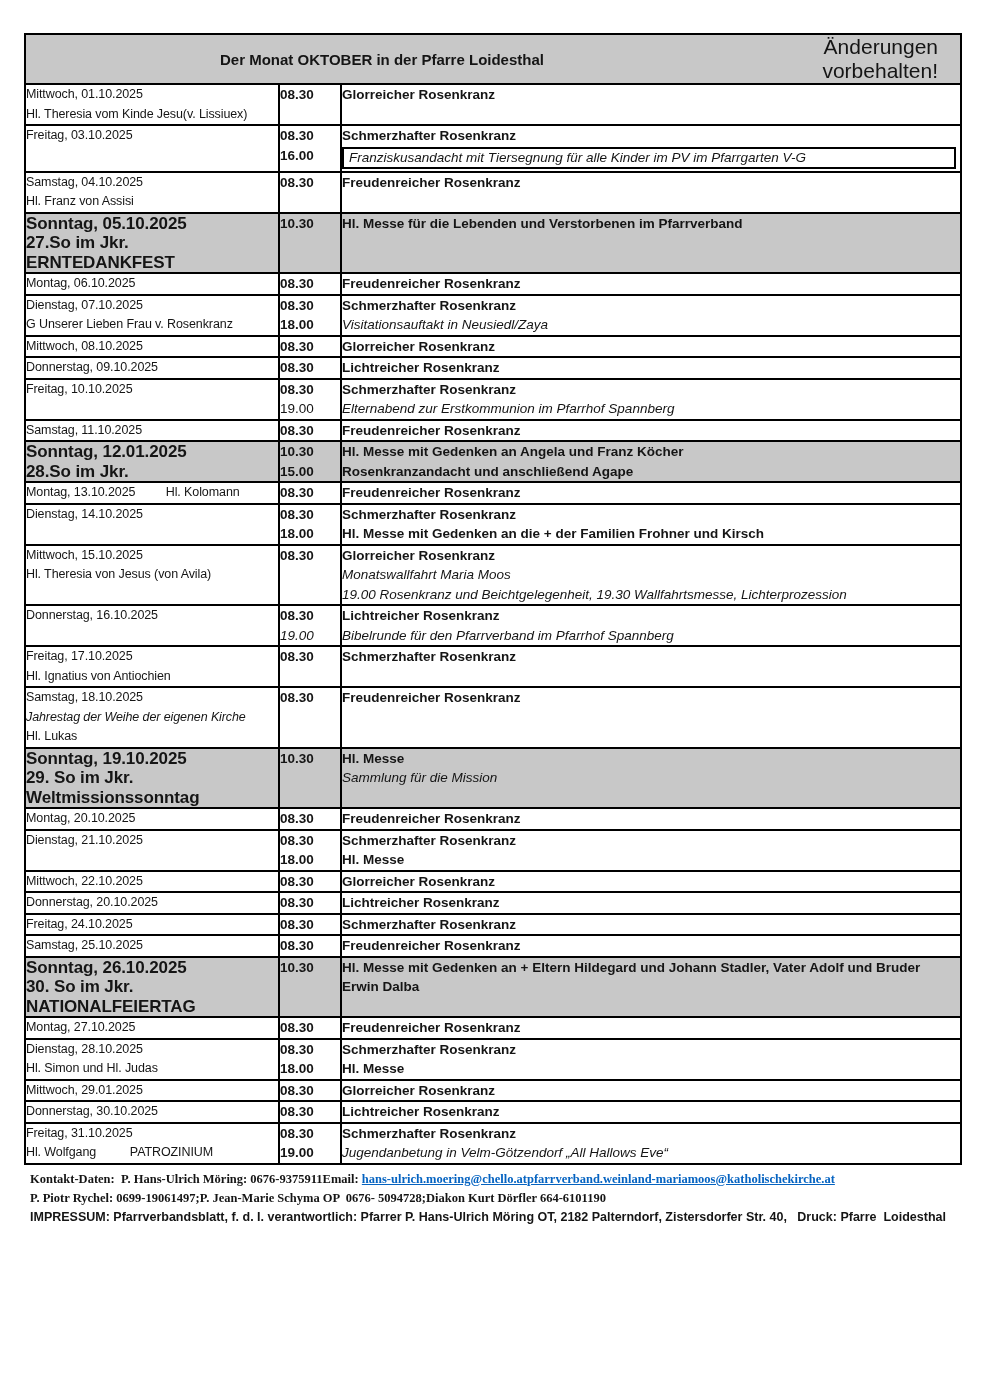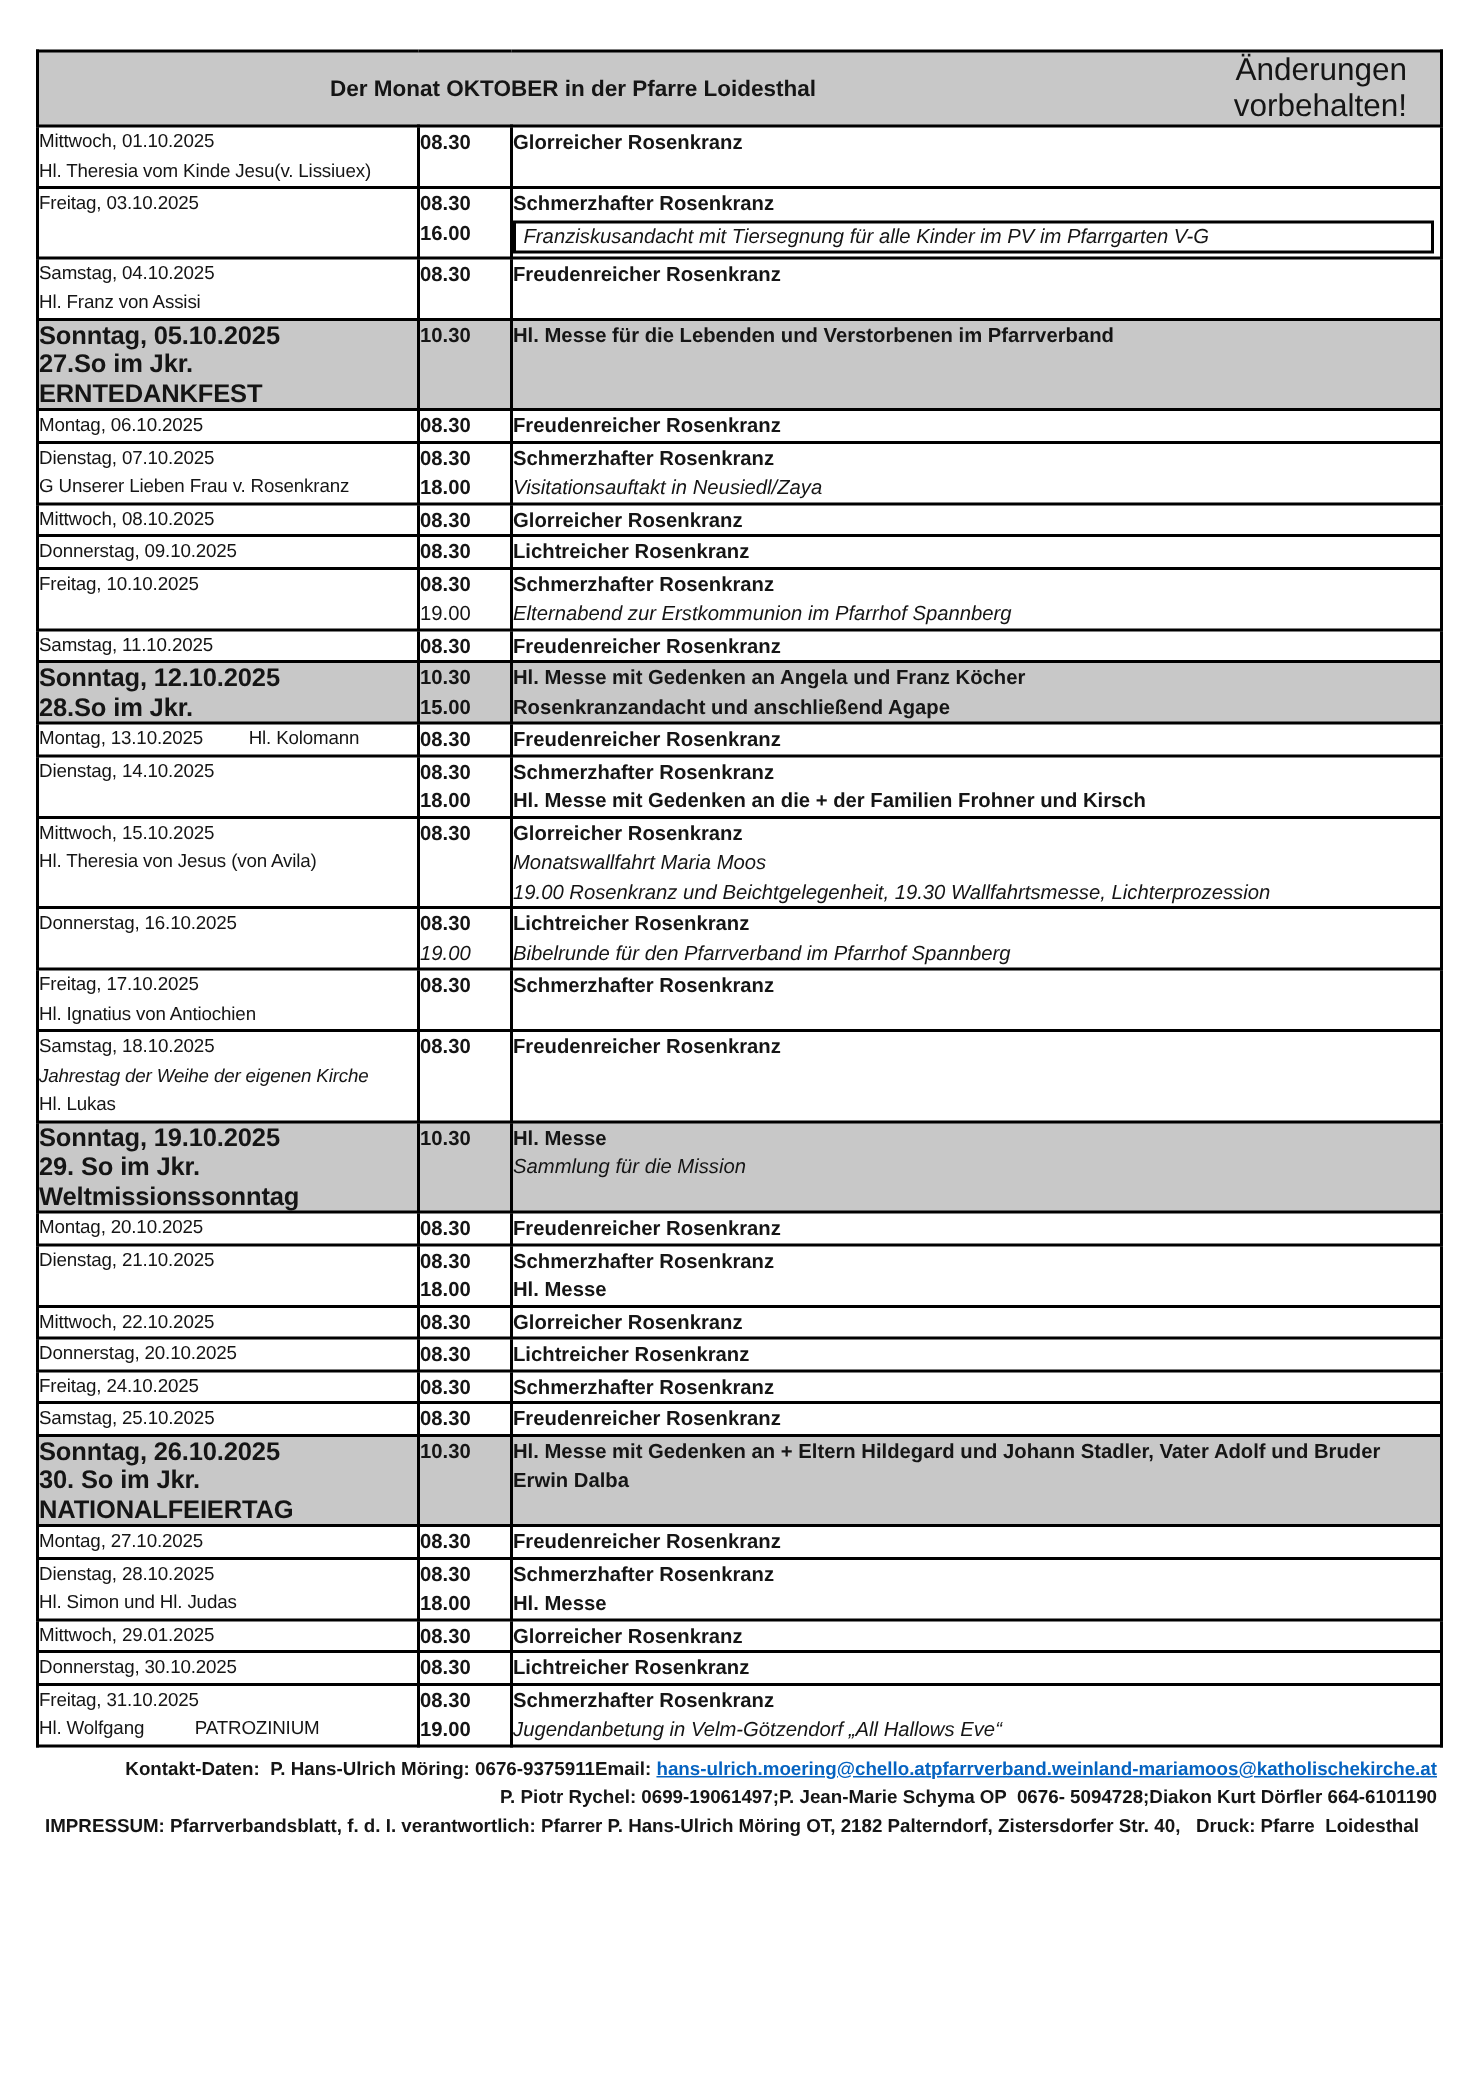--- a/index.html
+++ b/index.html
@@ -39,21 +39,21 @@
   .i{font-style:italic;}
   .r{font-weight:400;font-style:normal;}
   .boxed{
     border:2px solid var(--border);
     margin:1px 4px 2px 0;padding:0 5px;
     line-height:18px;display:block;
   }
 
   
   .footer{width:936px;padding:5px 2px 0 6px;font-size:12.5px;font-weight:700;box-sizing:border-box;}
-  .f-line{display:flex;justify-content:flex-end;line-height:19px;white-space:pre-wrap;}
+  .f-line{display:flex;justify-content:flex-start;line-height:19px;white-space:pre-wrap;font-family:Liberation Serif, serif;}
   .f-block{line-height:19px;white-space:pre-wrap;}
   .footer a{color:var(--link);text-decoration:underline;font-weight:700;cursor:pointer;}
   .f-mid{white-space:pre-wrap;}
 </style>
 </head>
 <body>
 
 <div class="page">
   <table class="sched">
     <colgroup>
@@ -185,21 +185,21 @@
           </td>
           <td class="time-cell">
             <div class="ln b">08.30</div>
           </td>
           <td class="desc-cell">
             <div class="ln b">Freudenreicher Rosenkranz</div>
           </td>
         </tr>
         <tr class="sunday">
           <td class="date-cell">
-            <div class="ln b">Sonntag, 12.10.2025</div>
+            <div class="ln b">Sonntag, 12.01.2025</div>
             <div class="ln b">28.So im Jkr.</div>
           </td>
           <td class="time-cell">
             <div class="ln b">10.30</div>
             <div class="ln b">15.00</div>
           </td>
           <td class="desc-cell">
             <div class="ln b">Hl. Messe mit Gedenken an Angela und Franz Köcher</div>
             <div class="ln b">Rosenkranzandacht und anschließend Agape</div>
           </td>

